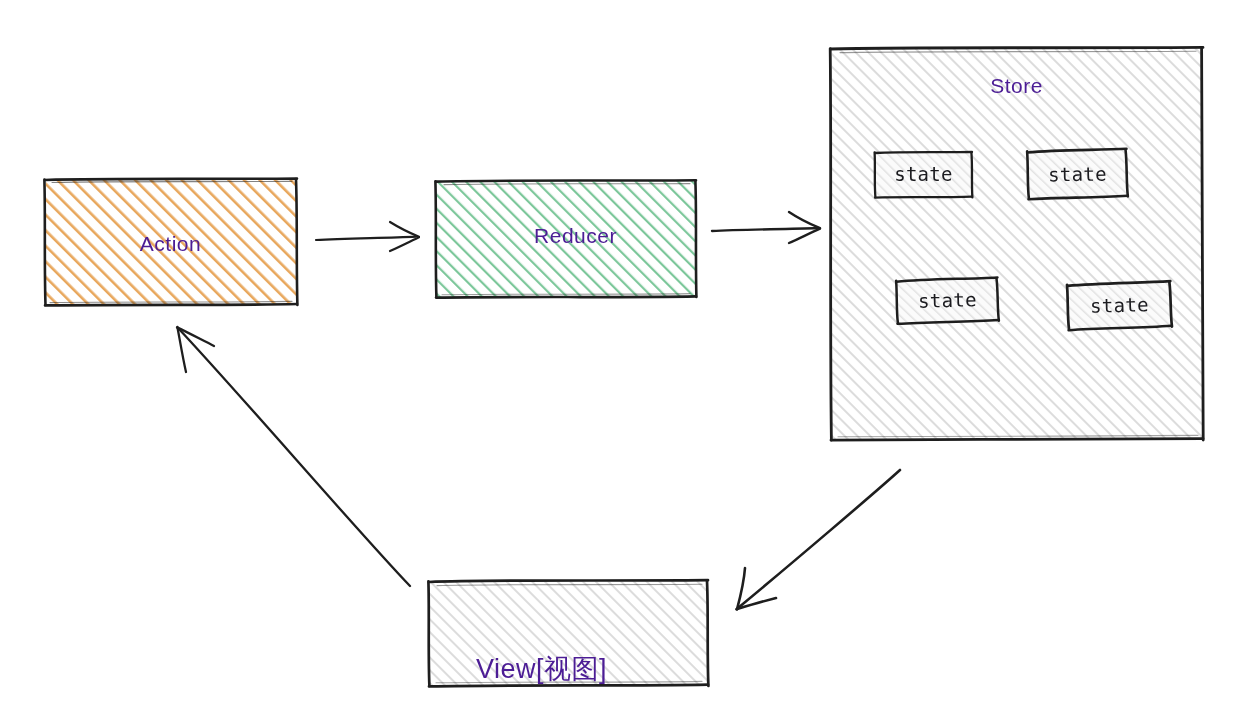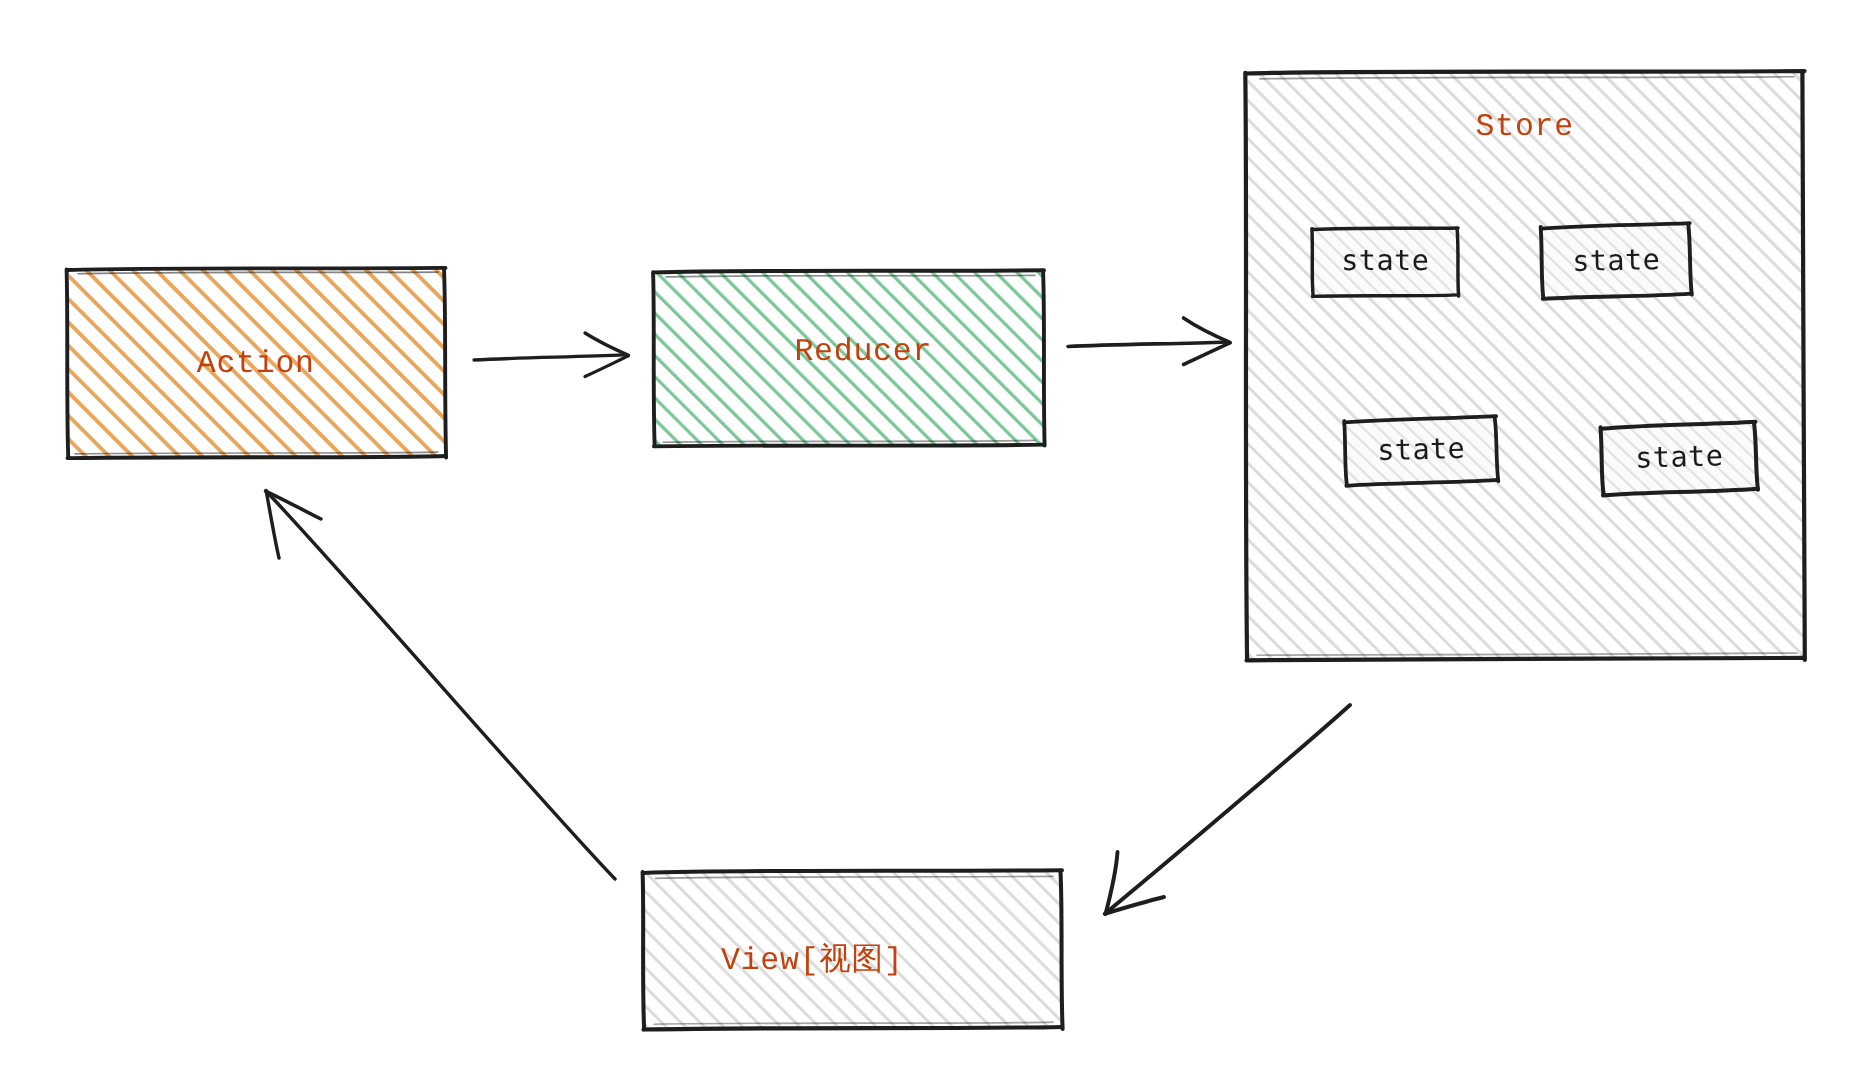--- a/index.html
+++ b/index.html
@@ -19,22 +19,22 @@
   }
   #diagram-svg {
     position: absolute;
     top: 0;
     left: 0;
     width: 1248px;
     height: 722px;
   }
   .node-label {
     position: absolute;
-    font-family: Liberation Mono, monospace;
-    color: #c2410c;
+    font-family: Liberation Sans, sans-serif;
+    color: #4c1d95;
     white-space: nowrap;
     pointer-events: none;
     letter-spacing: 0.5px;
   }
   .label-action {
     left: 44px;
     top: 232px;
     width: 253px;
     text-align: center;
     font-size: 21px;
@@ -48,24 +48,24 @@
   }
   .label-store {
     left: 830px;
     top: 74px;
     width: 373px;
     text-align: center;
     font-size: 21px;
   }
   .label-view {
     left: 428px;
-    top: 625px;
+    top: 651px;
     width: 227px;
     text-align: center;
-    font-size: 21px;
+    font-size: 27px;
   }
   .label-state {
     position: absolute;
     font-family: "DejaVu Sans Mono", monospace;
     font-size: 19px;
     color: #1b1b1f;
     text-align: center;
     pointer-events: none;
     letter-spacing: 0.3px;
   }

